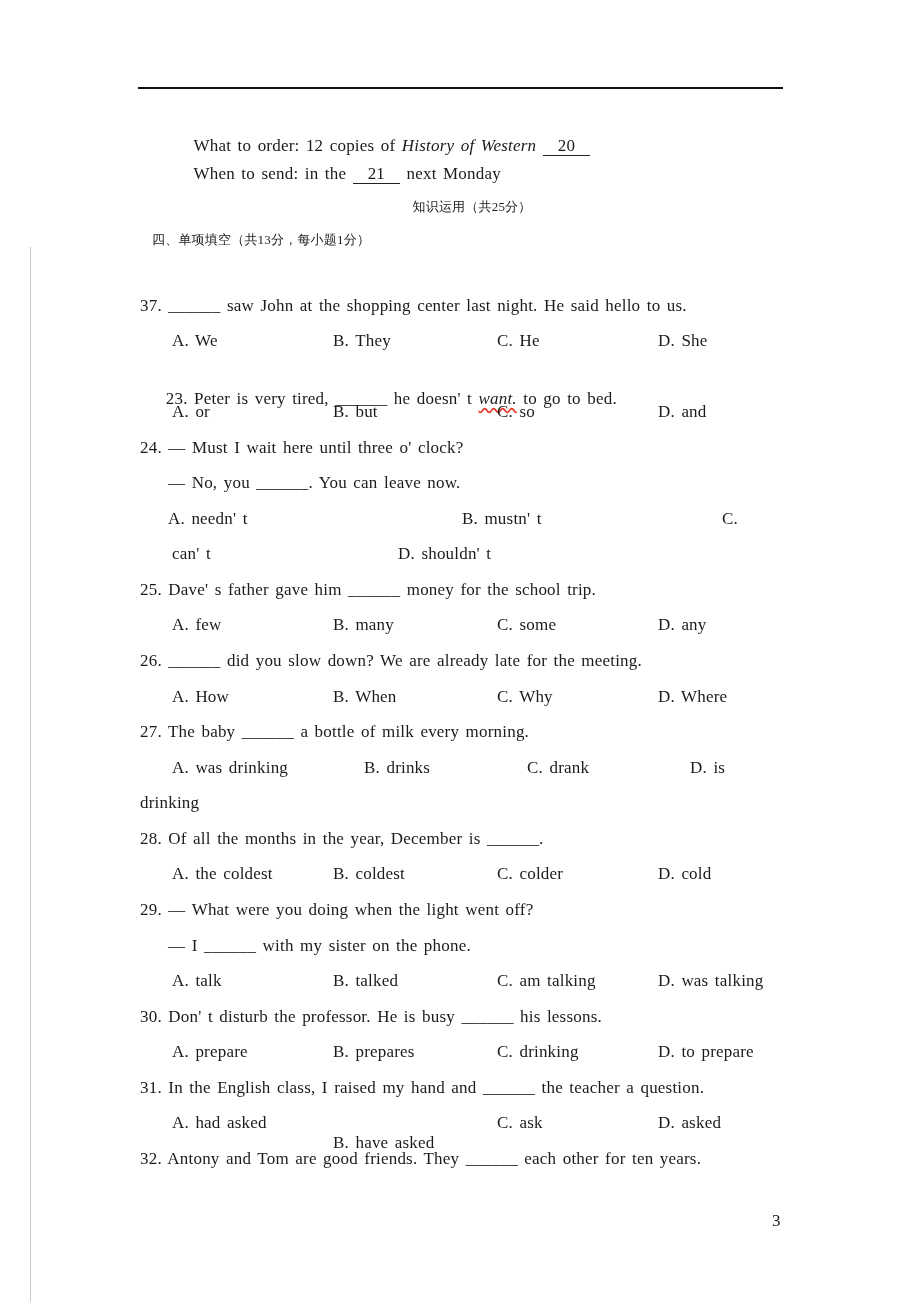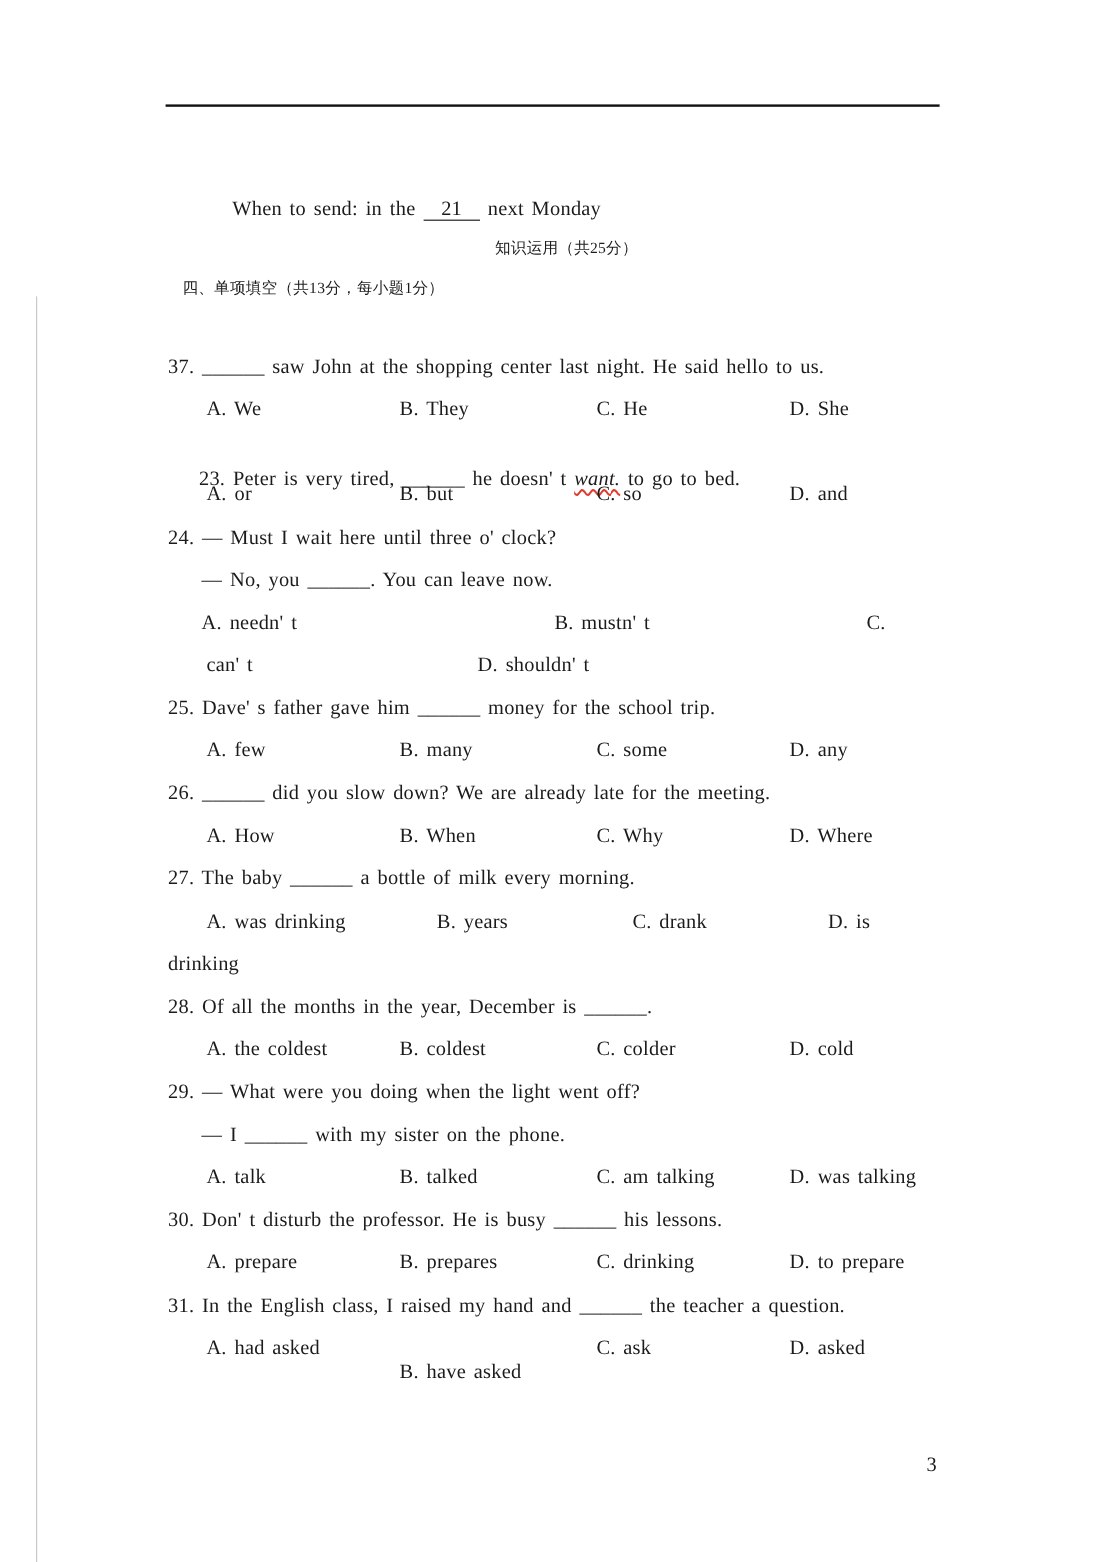--- a/index.html
+++ b/index.html
@@ -25,20 +25,23 @@
   .pgnum{position:absolute;}
 </style>
 </head>
 <body>
 
 <div id="page">
 
   <div class="rule"></div>
   <div class="vline"></div>
 
+  <div class="ln" style="top:113px;left:168px">
+    <span>What to order: 12 copies of </span><span class="it">History of Western</span><span> </span><span class="blank-num">20</span>
+  </div>
   <div class="ln" style="top:141px;left:168px">
     <span>When to send: in the </span><span class="blank-num">21</span><span> next Monday</span>
   </div>
 
   <div class="ln center cjk" style="top:196px">知识运用（共25分）</div>
 
   <div class="ln cjk" style="top:229px;left:140px">四、单项填空（共13分，每小题1分）</div>
 
   <div class="ln" style="top:295px;left:140px">37. ______ saw John at the shopping center last night. He said hello to us.</div>
   <span class="ln" style="top:330px;left:172px">A. We</span>
@@ -69,21 +72,21 @@
   <span class="ln" style="top:614px;left:658px">D. any</span>
 
   <div class="ln" style="top:650px;left:140px">26. ______ did you slow down? We are already late for the meeting.</div>
   <span class="ln" style="top:686px;left:172px">A. How</span>
   <span class="ln" style="top:686px;left:333px">B. When</span>
   <span class="ln" style="top:686px;left:497px">C. Why</span>
   <span class="ln" style="top:686px;left:658px">D. Where</span>
 
   <div class="ln" style="top:721px;left:140px">27. The baby ______ a bottle of milk every morning.</div>
   <span class="ln" style="top:757px;left:172px">A. was drinking</span>
-  <span class="ln" style="top:757px;left:364px">B. years</span>
+  <span class="ln" style="top:757px;left:364px">B. drinks</span>
   <span class="ln" style="top:757px;left:527px">C. drank</span>
   <span class="ln" style="top:757px;left:690px">D. is</span>
   <div class="ln" style="top:792px;left:140px">drinking</div>
 
   <div class="ln" style="top:828px;left:140px">28. Of all the months in the year, December is ______.</div>
   <span class="ln" style="top:863px;left:172px">A. the coldest</span>
   <span class="ln" style="top:863px;left:333px">B. coldest</span>
   <span class="ln" style="top:863px;left:497px">C. colder</span>
   <span class="ln" style="top:863px;left:658px">D. cold</span>
 
@@ -99,16 +102,17 @@
   <span class="ln" style="top:1041px;left:333px">B. prepares</span>
   <span class="ln" style="top:1041px;left:497px">C. drinking</span>
   <span class="ln" style="top:1041px;left:658px">D. to prepare</span>
 
   <div class="ln" style="top:1077px;left:140px">31. In the English class, I raised my hand and ______ the teacher a question.</div>
   <span class="ln" style="top:1112px;left:172px">A. had asked</span>
   <span class="ln" style="top:1132px;left:333px">B. have asked</span>
   <span class="ln" style="top:1112px;left:497px">C. ask</span>
   <span class="ln" style="top:1112px;left:658px">D. asked</span>
 
+  <div class="ln" style="top:1148px;left:140px">32. Antony and Tom are good friends. They ______ each other for ten years.</div>
 
   <div class="ln pgnum" style="top:1210px;left:772px">3</div>
 
 </div>
 
 </body></html>

